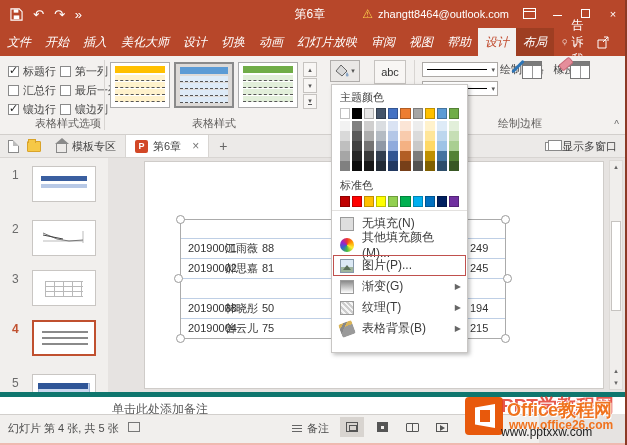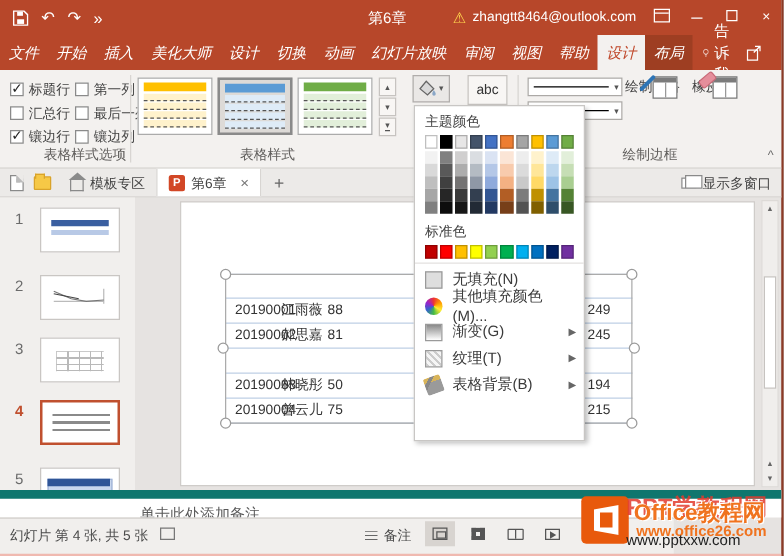--- a/index.html
+++ b/index.html
@@ -147,21 +147,21 @@
   .mi-dropper { background:linear-gradient(135deg,transparent 42%,#667 42%,#667 58%,transparent 58%); }
   .mi-pic { border:1px solid #8899aa; background:linear-gradient(180deg,#dce9f5 0 55%,#9eb49c 55% 100%); position:relative; }
   .mi-pic::before { content:""; position:absolute; left:2px; bottom:2px; border-left:4px solid transparent;
                     border-right:4px solid transparent; border-bottom:5px solid #5a6f5a; }
   .mi-grad { border:1px solid #9a9a9a; background:linear-gradient(180deg,#8a8a8a,#fff); }
   .mi-tex { border:1px solid #9a9a9a; background:repeating-linear-gradient(45deg,#ccc 0 2px,#f5f5f5 2px 4px); }
   .mi-bucket { background:linear-gradient(135deg,transparent 20%,#888 20%,#888 35%,transparent 35%),
                linear-gradient(180deg,#d8b45a 0 30%,#9a9a9a 30% 100%); transform:rotate(-20deg); border-radius:2px; }
 
   
-  .notesbar { position:absolute; left:0; top:392px; width:627px; height:22px; background:#fff; border-top:7px solid #0f766e; }
+  .notesbar { position:absolute; left:0; top:392px; width:627px; height:22px; background:#fff; border-top:5px solid #0f766e; }
   .notesbar span { position:absolute; left:112px; top:4px; font-size:12px; color:#595959; }
   .statusbar { position:absolute; left:0; top:414px; width:539px; height:31px; background:#F1EFED;
                border-top:1px solid #D2CFCC; font-size:11px; color:#4a4a4a; }
   .sb-left { position:absolute; left:8px; top:6px; }
   .sb-dispic { position:absolute; left:128px; top:7px; width:12px; height:10px; border:1px solid #777; }
   .sb-notes { position:absolute; left:292px; top:6px; display:flex; gap:5px; align-items:center; cursor:pointer; }
   .nlines { width:10px; height:8px; background:repeating-linear-gradient(180deg,#666 0 1px,transparent 1px 3px); }
   .viewbtns { position:absolute; left:340px; top:2px; display:flex; gap:6px; }
   .vbtn { width:24px; height:20px; display:flex; align-items:center; justify-content:center; cursor:pointer; }
   .vbtn.active { background:#D8D4D0; }
@@ -538,20 +538,24 @@
       </div>
     <div id="menu-items" class="dd-items">
         <div class="dd-item">
           <span class="micon mi-nofill"></span>
           <span>无填充(N)</span>
         </div>
         <div class="dd-item">
           <span class="micon mi-wheel"></span>
           <span>其他填充颜色(M)...</span>
         </div>
+        <div class="dd-item hl">
+          <span class="micon mi-pic"></span>
+          <span>图片(P)...</span>
+        </div>
         <div class="dd-item">
           <span class="micon mi-grad"></span>
           <span>渐变(G)</span>
           <span class="arrow">▶</span>
         </div>
         <div class="dd-item">
           <span class="micon mi-tex"></span>
           <span>纹理(T)</span>
           <span class="arrow">▶</span>
         </div>

